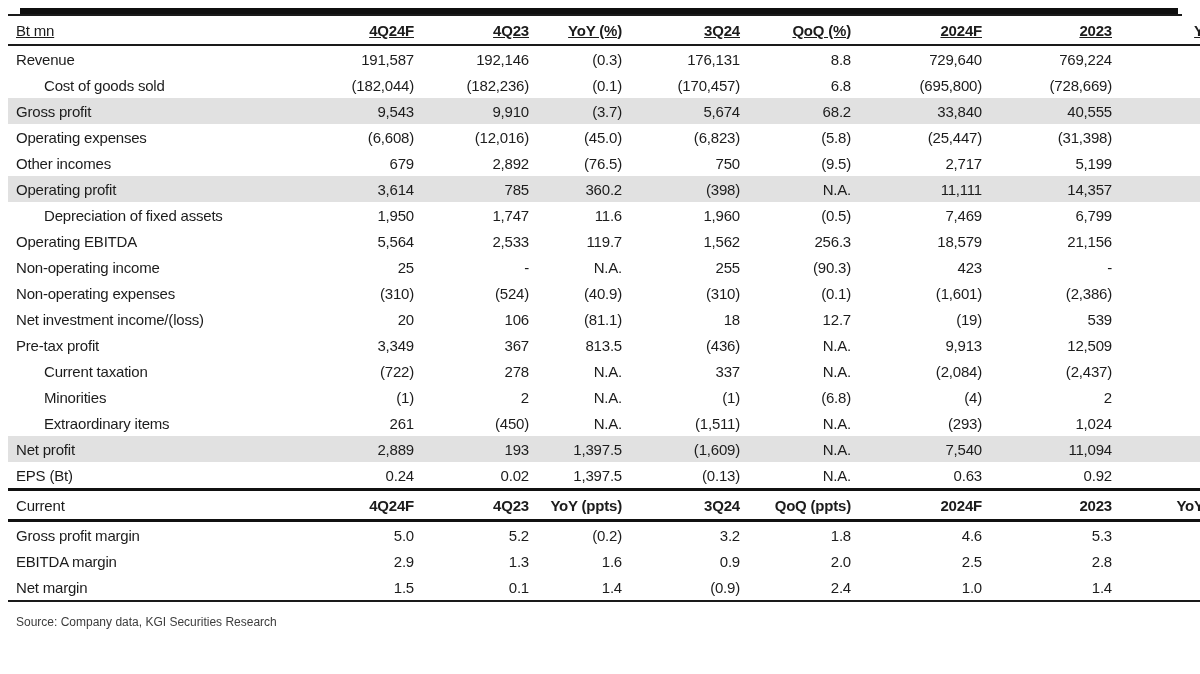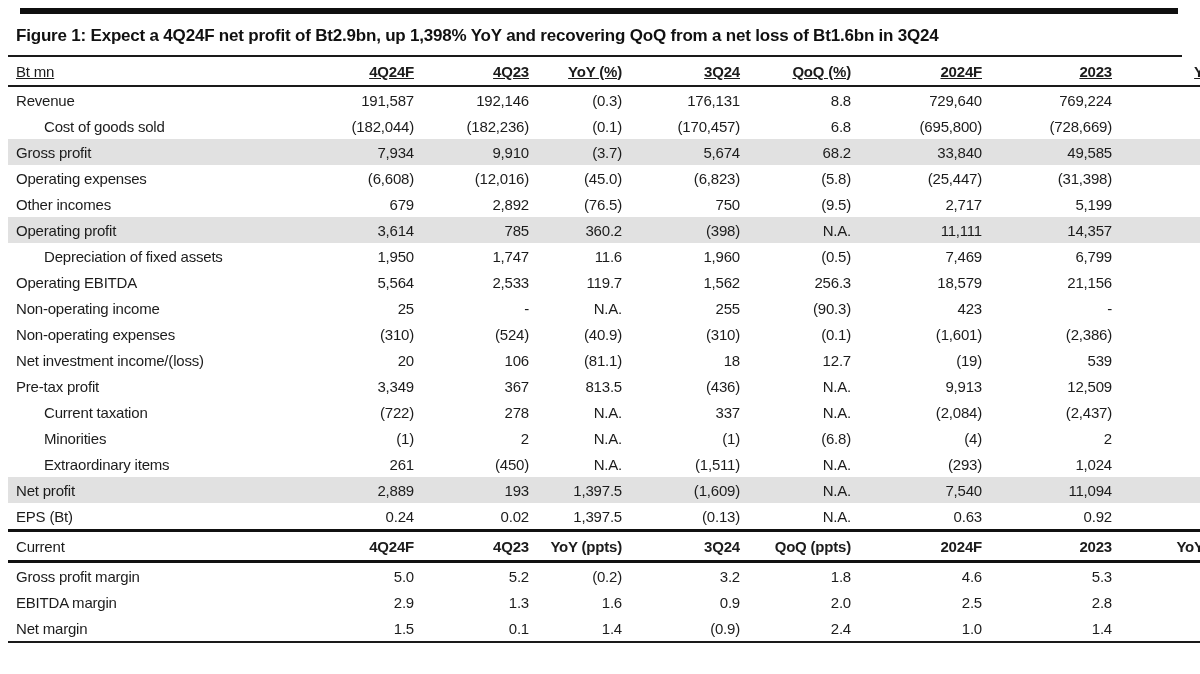--- a/index.html
+++ b/index.html
@@ -70,21 +70,20 @@
     font-size: 12px;
     letter-spacing: 0;
     color: #3c3c3c;
   }
 </style>
 </head>
 <body>
 
 <div class="page">
   <div class="topbar"></div>
-  <div class="figure-title">Figure 1: Expect a 4Q24F net profit of Bt2.9bn, up 1,398% YoY and recovering QoQ from a net loss of Bt1.6bn in 3Q24</div>
   <div class="rule-title"></div>
 
   <table class="fin-table" id="main-table">
       <thead>
         <tr>
           <th class="unit">Bt mn</th>
           <th>4Q24F</th>
           <th>4Q23</th>
           <th>YoY (%)</th>
           <th>3Q24</th>
@@ -112,27 +111,27 @@
           <td>(182,236)</td>
           <td>(0.1)</td>
           <td>(170,457)</td>
           <td>6.8</td>
           <td>(695,800)</td>
           <td>(728,669)</td>
           <td>(4.5)</td>
         </tr>
         <tr style="background: rgb(225, 225, 225);">
           <td>Gross profit</td>
-          <td>7,934</td>
+          <td>9,543</td>
           <td>9,910</td>
           <td>(3.7)</td>
           <td>5,674</td>
           <td>68.2</td>
           <td>33,840</td>
-          <td>49,585</td>
+          <td>40,555</td>
           <td>(16.6)</td>
         </tr>
         <tr>
           <td>Operating expenses</td>
           <td>(6,608)</td>
           <td>(12,016)</td>
           <td>(45.0)</td>
           <td>(6,823)</td>
           <td>(5.8)</td>
           <td>(25,447)</td>
@@ -329,13 +328,14 @@
           <td>1.4</td>
           <td>(0.9)</td>
           <td>2.4</td>
           <td>1.0</td>
           <td>1.4</td>
           <td>(0.4)</td>
         </tr>
       </tbody>
     </table>
 
+  <div class="source-note">Source: Company data, KGI Securities Research</div>
 </div>
 
 </body></html>

